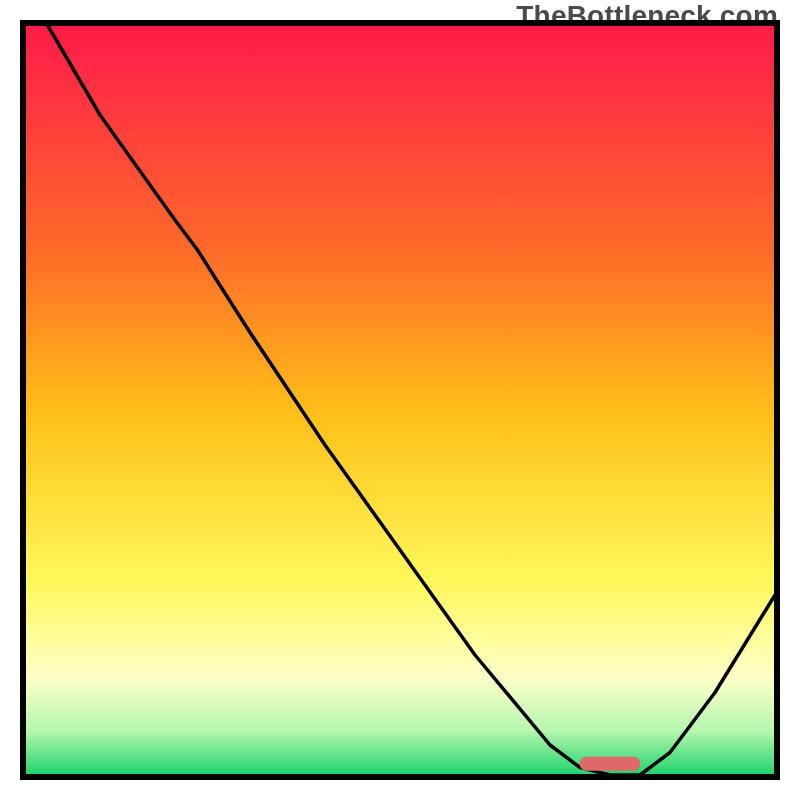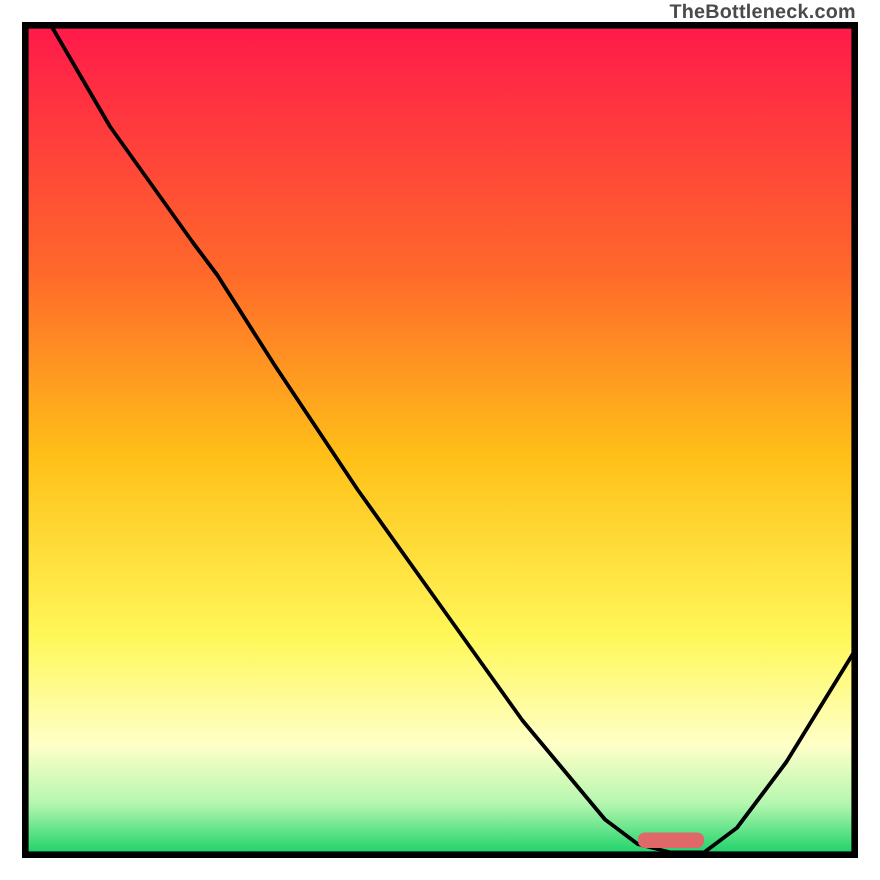--- a/index.html
+++ b/index.html
@@ -16,21 +16,21 @@
     left: 20px;
     top: 20px;
     width: 760px;
     height: 760px;
     box-sizing: border-box;
   }
   .attrib {
     position: absolute;
     top: 0;
     right: 22px;
-    font-size: 18px;
+    font-size: 28px;
     font-weight: 600;
     color: #4a4a4a;
     letter-spacing: 0.2px;
   }
   svg {
     display: block;
   }
 </style>
 </head>
 <body>

